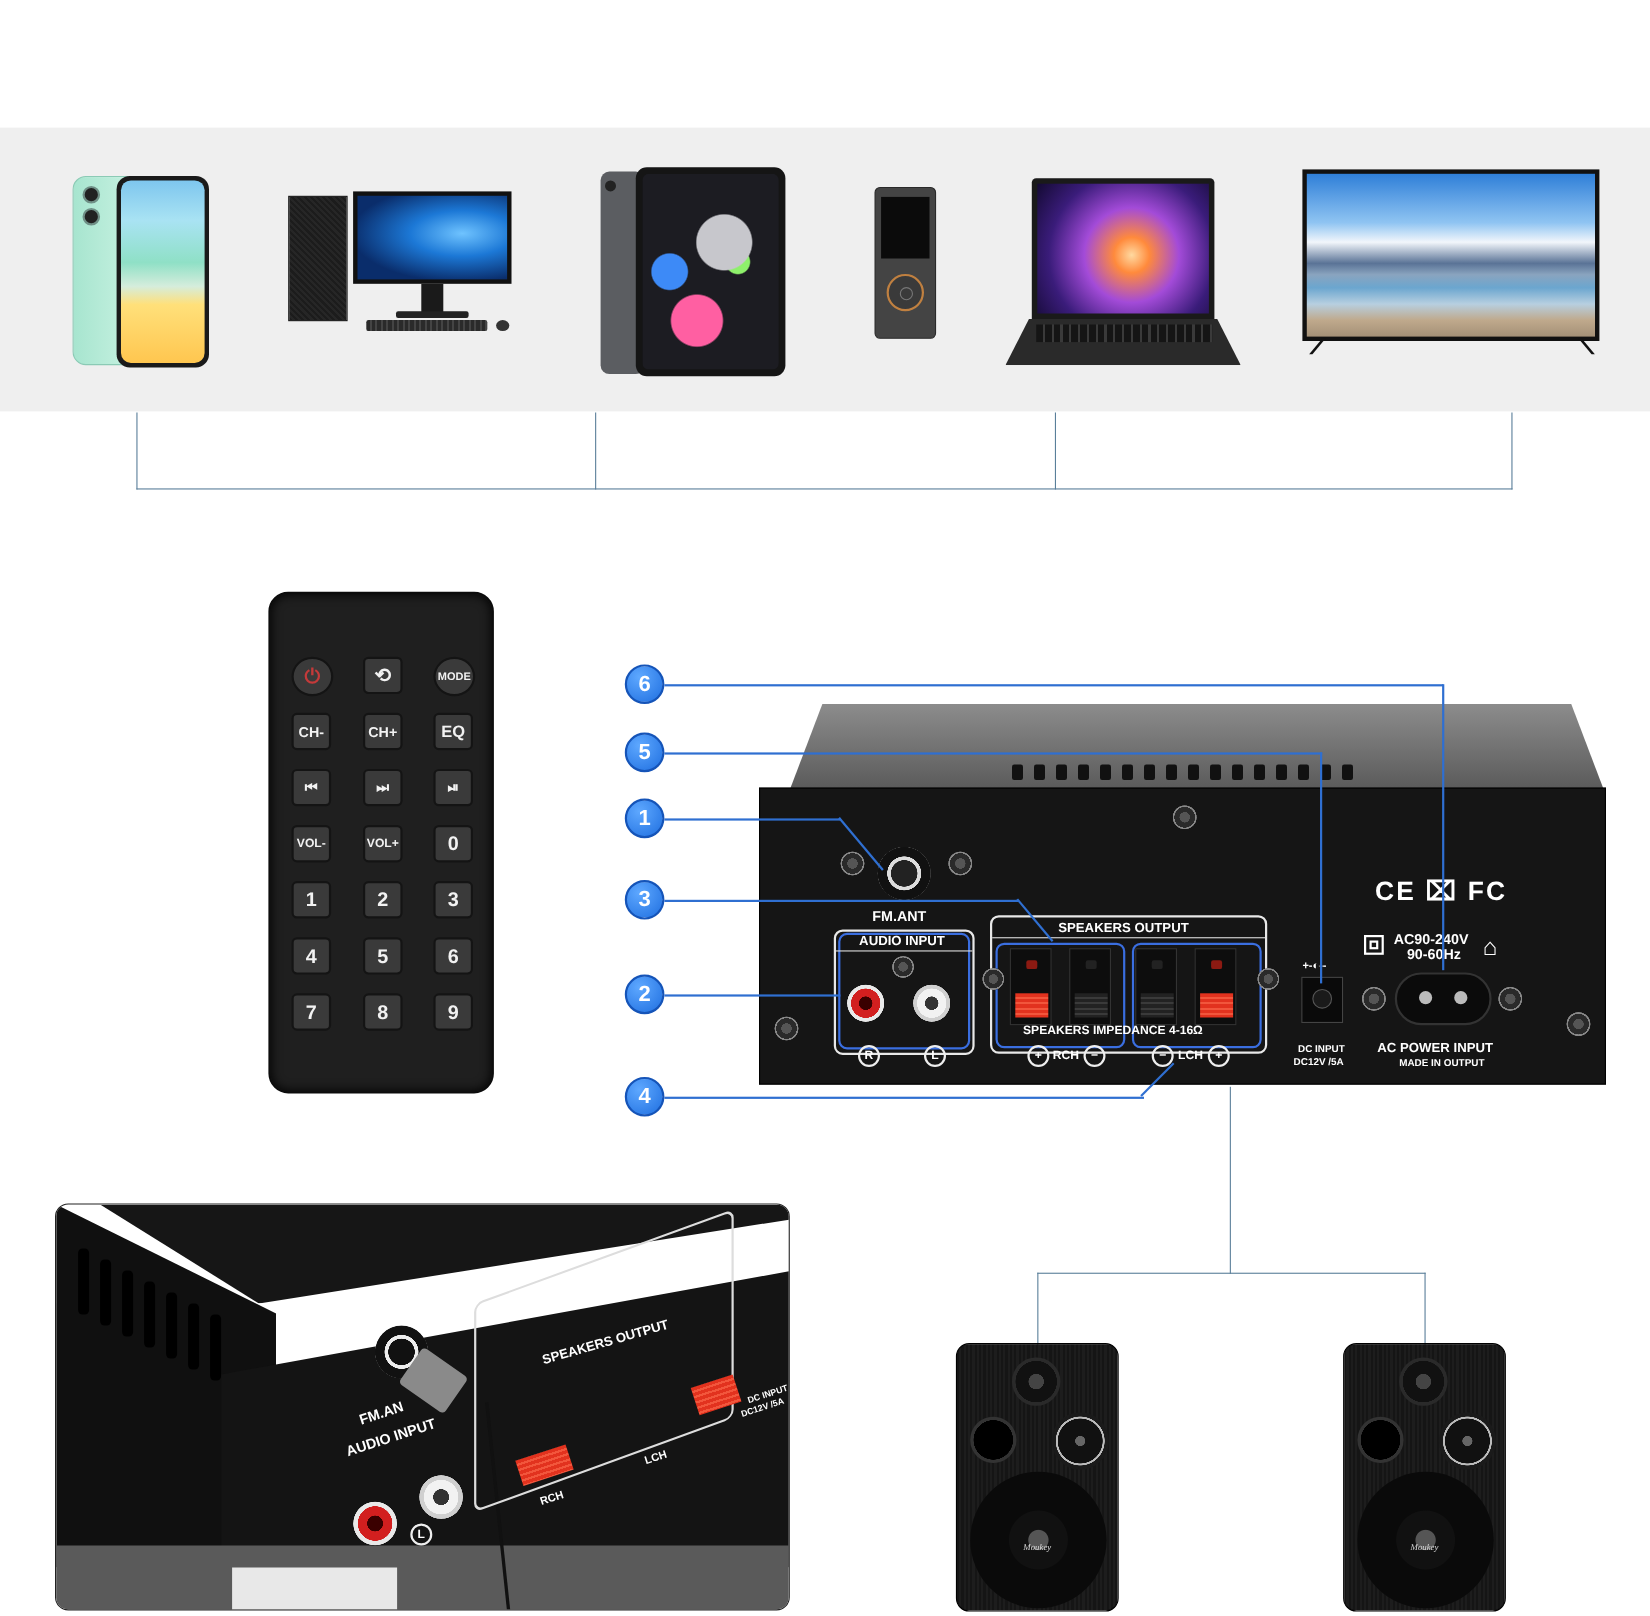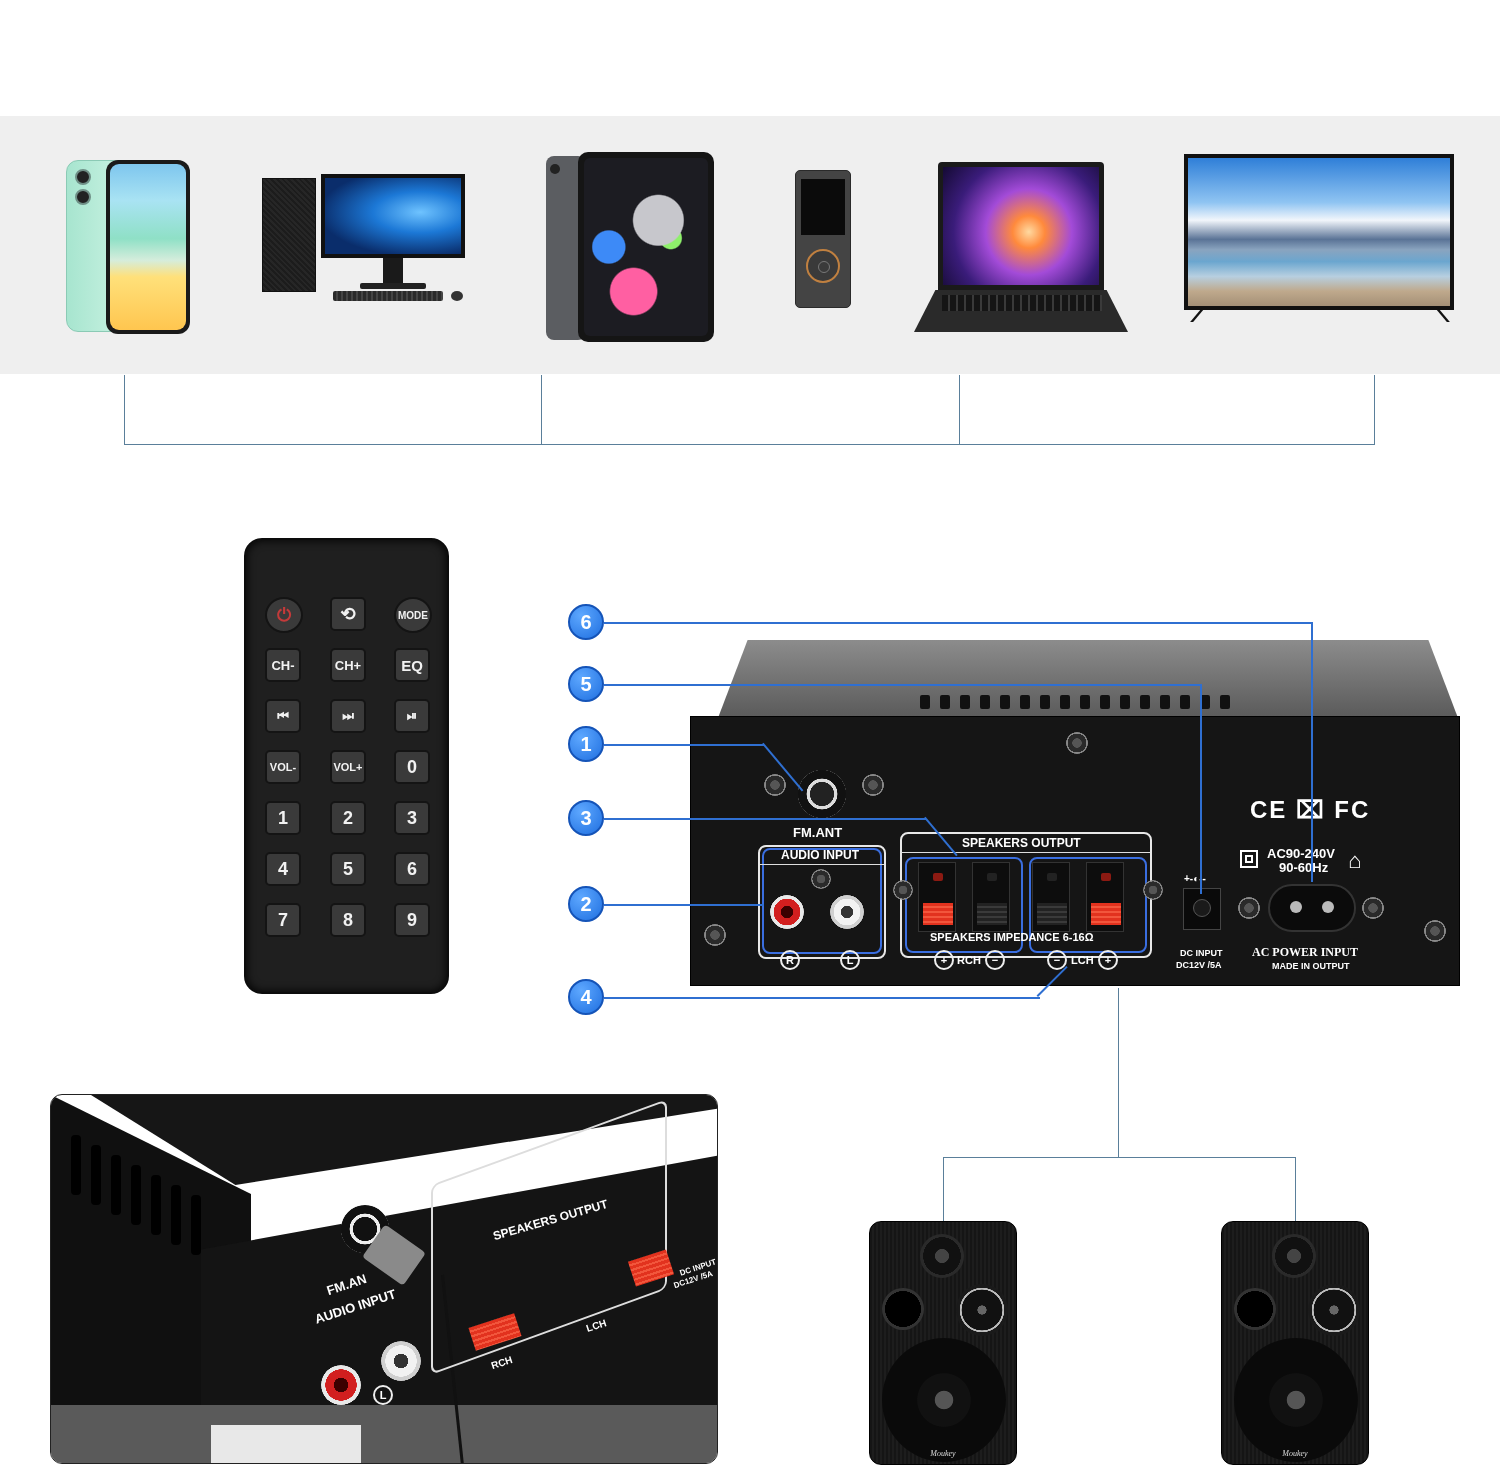--- a/index.html
+++ b/index.html
@@ -88,21 +88,21 @@
 
   
   .badge { position:absolute; width:36px; height:36px; border-radius:50%; background:radial-gradient(circle at 35% 30%,#5ea8ff,#1f6fe0); border:2px solid #1554b8; color:#fff; font-size:20px; font-weight:bold; display:flex; align-items:center; justify-content:center; }
 
   
   .speaker { position:absolute; width:148px; height:244px; background:repeating-linear-gradient(90deg,#151515 0 2px,#1d1d1d 2px 4px); border-radius:12px; border:1px solid #000; }
   .speaker .tweeter { position:absolute; left:50px; top:12px; width:44px; height:44px; border-radius:50%; background:radial-gradient(circle,#444 0 22%,#111 23% 60%,#2a2a2a 61%); }
   .speaker .port { position:absolute; left:12px; top:66px; width:42px; height:42px; border-radius:50%; background:radial-gradient(circle,#000 0 60%,#333 61%); }
   .speaker .mid { position:absolute; left:86px; top:62px; width:52px; height:52px; border-radius:50%; background:radial-gradient(circle,#666 0 12%,#111 13% 55%,#bbb 56% 60%,#1a1a1a 61%); }
   .speaker .woofer { position:absolute; left:12px; top:124px; width:124px; height:124px; border-radius:50%; background:radial-gradient(circle,#555 0 10%,#111 11% 30%,#0a0a0a 31% 75%,#8a8a8a 76% 80%,#1a1a1a 81%); margin-top:-8px; }
-  .speaker .brand { position:absolute; left:0; width:100%; top:180px; text-align:center; color:#ddd; font-size:8px; font-style:italic; font-family:"Liberation Serif", serif;margin-top:47px; }
+  .speaker .brand { position:absolute; left:0; width:100%; top:180px; text-align:center; color:#ddd; font-size:8px; font-style:italic; font-family:"Liberation Serif", serif; }
 
   
   .photo { left: 50px; top: 1094px; width: 668px; height: 370px; background:#fff; border-radius:12px; overflow:hidden; border:1px solid #222; }
   .photo .side { position:absolute; left:0; top:0; width:200px; height:330px; background:#101010; clip-path: polygon(0 0,100% 30%,100% 100%,0 100%); }
   .photo .top { position:absolute; left:40px; top:0; width:628px; height:90px; background:#161616; clip-path: polygon(0 0,100% 0,100% 15%,23% 100%); }
   .photo .face { position:absolute; left:150px; top:60px; width:520px; height:270px; background:#141414; clip-path: polygon(0 35%,100% 0,100% 100%,0 100%); }
   .photo .floor { position:absolute; left:0; top:310px; width:668px; height:60px; background:#5a5a5a; }
   .photo .floor2 { position:absolute; left:160px; top:330px; width:150px; height:40px; background:#e8e8e8; }
   .vent-slot { position:absolute; width:10px; height:60px; background:#000; border-radius:4px; }
 </style>
@@ -251,21 +251,21 @@
   </div>
 <div class="clip" style="left:1032px;top:862px;">
     <div class="dot"></div>
     <div class="tab"></div>
   </div>
 <div class="clip" style="left:1086px;top:862px;">
     <div class="dot red"></div>
     <div class="tab red"></div>
   </div>
 
-<div class="lbl" style="left:930px;top:931px;font-size:11px;">SPEAKERS IMPEDANCE 6-16Ω</div>
+<div class="lbl" style="left:930px;top:931px;font-size:11px;">SPEAKERS IMPEDANCE 4-16Ω</div>
 <div class="circ" style="left:934px;top:950px;">+</div>
 <div class="lbl" style="left:957px;top:954px;font-size:11px;">RCH</div>
 <div class="circ" style="left:985px;top:950px;">−</div>
 <div class="circ" style="left:1047px;top:950px;">−</div>
 <div class="lbl" style="left:1071px;top:954px;font-size:11px;">LCH</div>
 <div class="circ" style="left:1098px;top:950px;">+</div>
 
 <div class="lbl" style="left:1184px;top:873px;font-size:10px;">+-◐--</div>
 <div class="abs" style="left:1183px;top:888px;width:38px;height:42px;background:#0a0a0a;border:1px solid #444;">
   <div style="position:absolute;left:9px;top:10px;width:18px;height:18px;border-radius:50%;background:#1a1a1a;border:1px solid #555;"></div>
@@ -277,21 +277,21 @@
 <div class="abs" style="left:1240px;top:850px;width:18px;height:18px;border:2px solid #fff;">
   <div style="position:absolute;left:3px;top:3px;width:8px;height:8px;border:2px solid #fff;"></div>
 </div>
 <div class="lbl" style="left:1267px;top:846px;font-size:13px;">AC90-240V</div>
 <div class="lbl" style="left:1279px;top:860px;font-size:13px;">90-60Hz</div>
 <div class="lbl" style="left:1348px;top:848px;font-size:22px;">⌂</div>
 <div class="abs" style="left:1268px;top:884px;width:88px;height:48px;border-radius:24px;background:#0b0b0b;border:2px solid #333;">
   <div style="position:absolute;left:20px;top:15px;width:12px;height:12px;border-radius:50%;background:#bbb;"></div>
   <div style="position:absolute;left:52px;top:15px;width:12px;height:12px;border-radius:50%;background:#bbb;"></div>
 </div>
-<div class="lbl" style="left:1252px;top:945px;font-size:12px;font-family:Liberation Serif, serif;">AC POWER INPUT</div>
+<div class="lbl" style="left:1252px;top:945px;font-size:12px;">AC POWER INPUT</div>
 <div class="lbl" style="left:1272px;top:961px;font-size:9px;">MADE IN OUTPUT</div>
 
 <div class="bline" style="left:604px;top:622px;width:708px;height:2px;"></div>
 <div class="bline" style="left:1311px;top:622px;width:2px;height:260px;"></div>
 <div class="bline" style="left:604px;top:684px;width:598px;height:2px;"></div>
 <div class="bline" style="left:1200px;top:684px;width:2px;height:210px;"></div>
 <div class="bline" style="left:604px;top:744px;width:160px;height:2px;"></div>
 <div class="bline" style="left:762px;top:744px;width:2px;height:62px;transform-origin:top left;transform:rotate(-40deg);"></div>
 <div class="bline" style="left:604px;top:818px;width:322px;height:2px;"></div>
 <div class="bline" style="left:924px;top:818px;width:2px;height:50px;transform-origin:top left;transform:rotate(-40deg);"></div>

